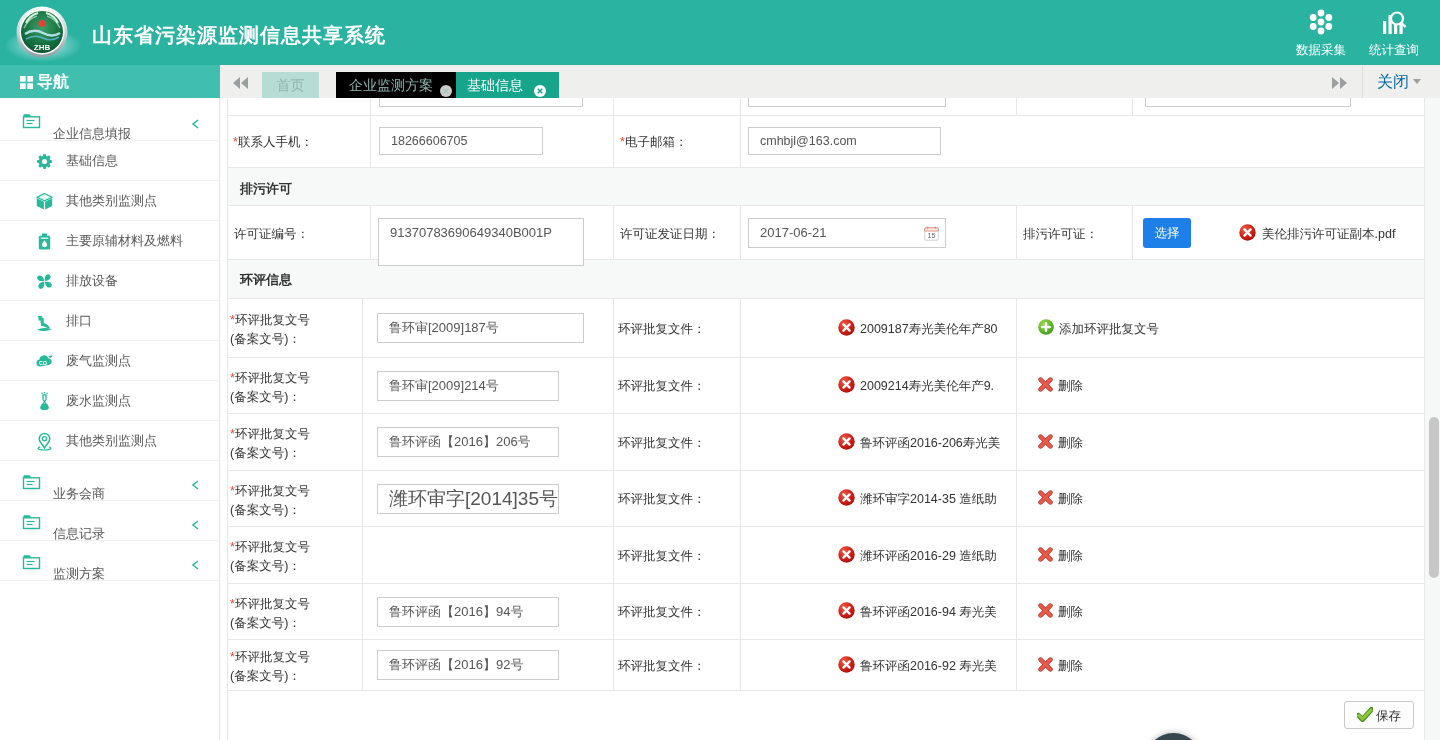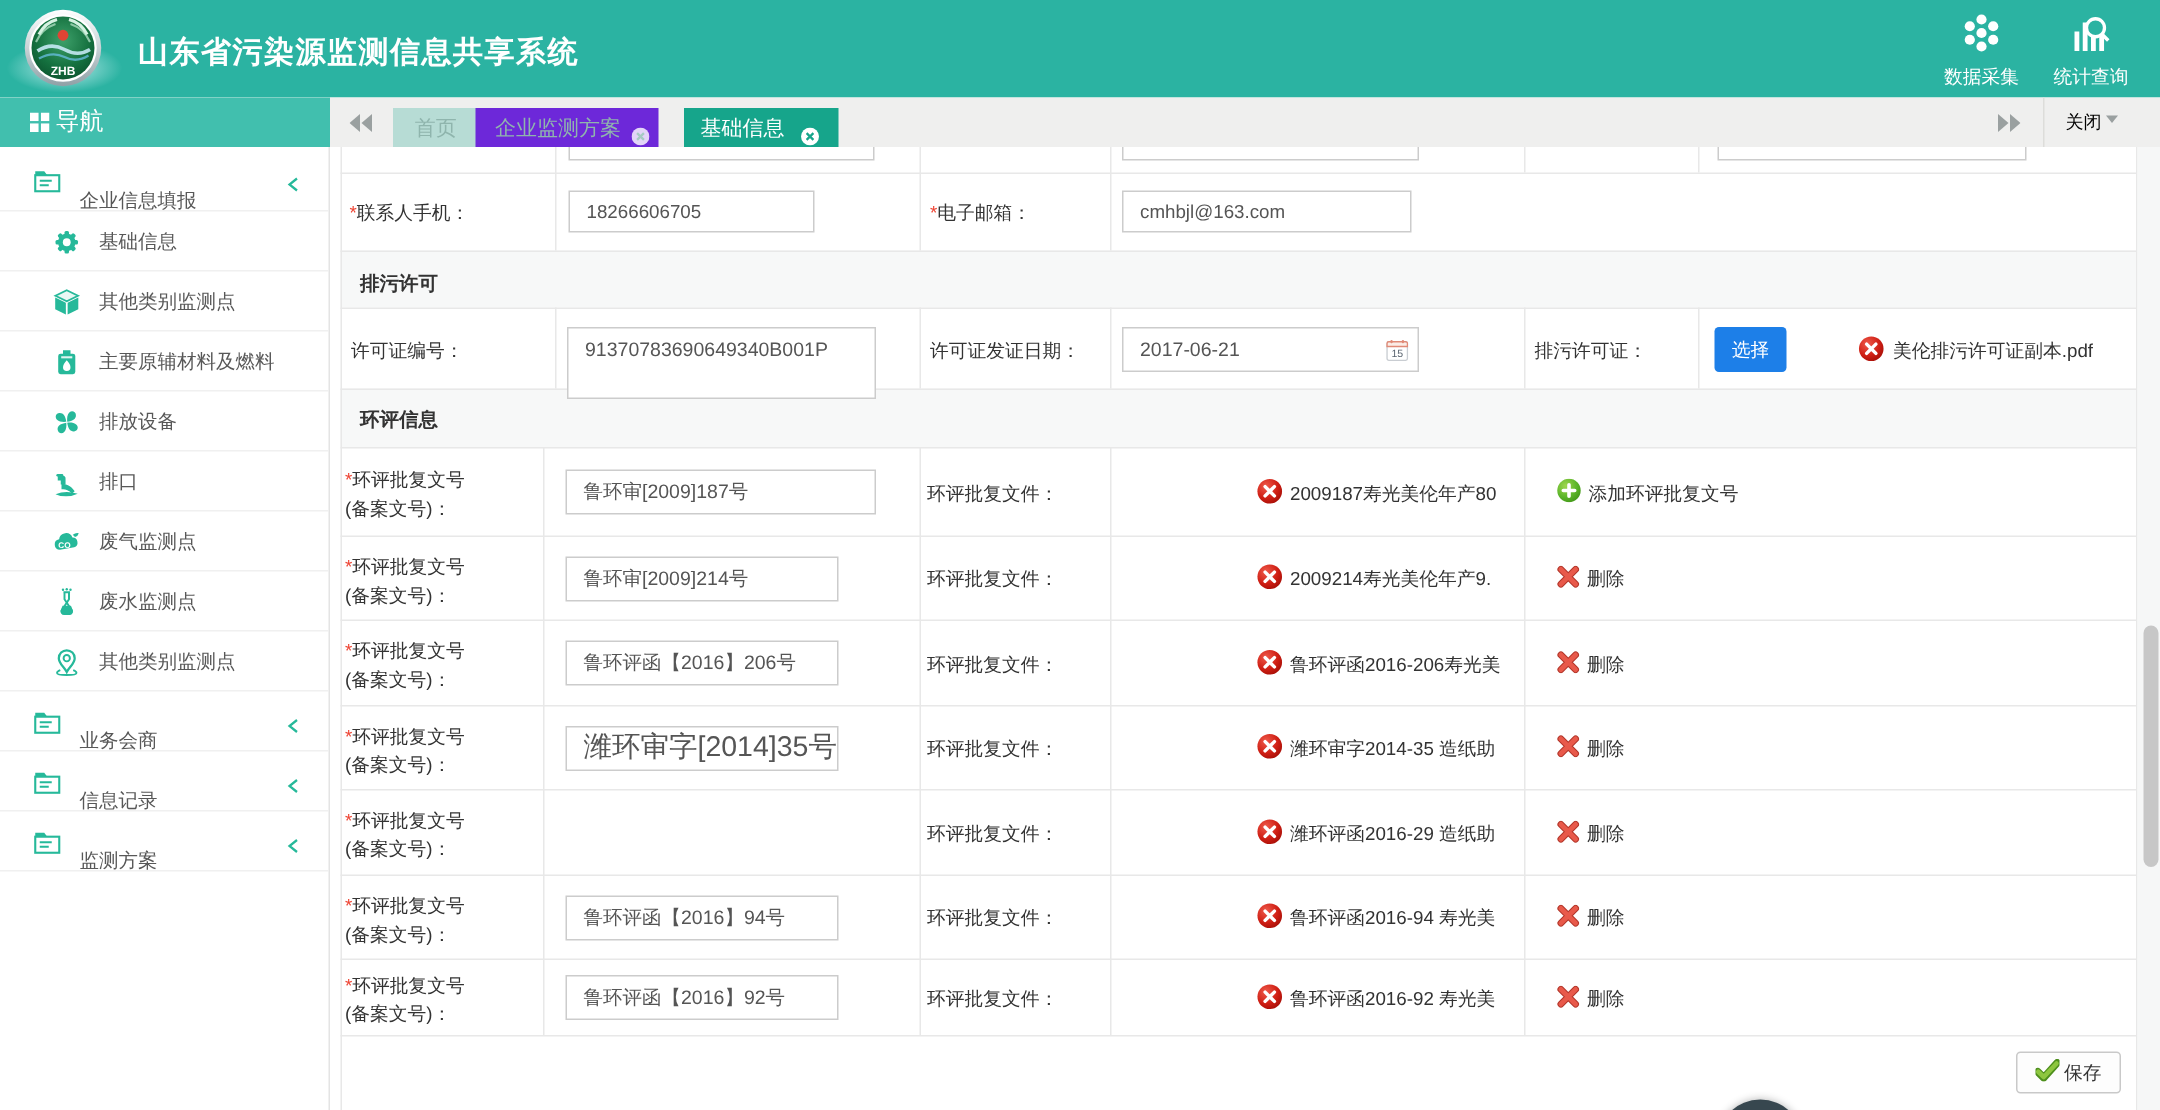--- a/index.html
+++ b/index.html
@@ -70,45 +70,45 @@
 </svg><div style="font-size:12.5px;color:#fff;margin-top:1px">统计查询</div></div>
 
 <div class="abs" style="left:0;top:65px;width:1440px;height:33px;background:#efefee">
   <div class="abs" style="left:0;top:0;width:220px;height:33px;background:#41bfae">
     <span style="position:absolute;left:20px;top:10px"><svg width="13" height="13" viewBox="0 0 13 13">
 <rect x="0" y="0" width="5.7" height="5.7" fill="#fff"></rect>
           <rect x="7.3" y="0" width="5.7" height="5.7" fill="#fff"></rect>
 <rect x="0" y="7.3" width="5.7" height="5.7" fill="#fff"></rect>
           <rect x="7.3" y="7.3" width="5.7" height="5.7" fill="#fff"></rect>
 </svg></span>
-    <span style="position:absolute;left:37px;top:0;line-height:33px;font-size:16px;font-weight:normal;color:#fff">导航</span>
+    <span style="position:absolute;left:37px;top:0;line-height:33px;font-size:16px;font-weight:bold;color:#fff">导航</span>
   </div>
   <div class="abs" style="left:233px;top:10px"><svg width="16" height="12" viewBox="0 0 16 12">
         <path d="M7 0 L0 6 L7 12 Z" fill="#9aa0a0"></path>
         <path d="M15 0 L8 6 L15 12 Z" fill="#9aa0a0"></path>
       </svg></div>
   <div class="abs tab" style="left:262px;width:57px;background:#b7dcd5;color:#8fb5ad;text-align:center">首页</div>
-  <div class="abs tab" style="left:317px;width:122px;background:#6d28d9;color:#8fb5ad">
+  <div class="abs tab" style="left:336px;width:122px;background:#000000;color:#8fb5ad">
     <span style="margin-left:13px">企业监测方案</span><span style="position:absolute;right:6px;top:7px"><svg width="12" height="12" viewBox="0 0 12 12">
           <circle cx="6.0" cy="6.0" r="6.0" fill="#fff" fill-opacity="0.8"></circle>
           <path d="M3.7199999999999998 3.7199999999999998 L8.280000000000001 8.280000000000001 M8.280000000000001 3.7199999999999998 L3.7199999999999998 8.280000000000001" stroke="#a5cac3" stroke-width="1.5"></path>
         </svg></span>
   </div>
   <div class="abs tab" style="left:456px;width:103px;background:#16a58b;color:#fff">
     <span style="margin-left:11px">基础信息</span><span style="position:absolute;right:13px;top:7px"><svg width="12" height="12" viewBox="0 0 12 12">
           <circle cx="6.0" cy="6.0" r="6.0" fill="#fff" fill-opacity="1"></circle>
           <path d="M3.7199999999999998 3.7199999999999998 L8.280000000000001 8.280000000000001 M8.280000000000001 3.7199999999999998 L3.7199999999999998 8.280000000000001" stroke="#16a58b" stroke-width="1.5"></path>
         </svg></span>
   </div>
   <div class="abs" style="left:1331px;top:10px"><svg width="16" height="12" viewBox="0 0 16 12">
         <path d="M9 0 L16 6 L9 12 Z" fill="#9aa0a0"></path>
         <path d="M1 0 L8 6 L1 12 Z" fill="#9aa0a0"></path>
       </svg></div>
   <div class="abs" style="left:1362px;top:0;width:1px;height:33px;background:#ddddda"></div>
-  <div class="abs" style="left:1377px;top:0;line-height:33px;font-size:12px;color:#000000">关闭 <span style="display:inline-block;width:0;height:0;border:4px solid transparent;border-top:5px solid #9aa0a0;vertical-align:-1px"></span></div>
+  <div class="abs" style="left:1377px;top:0;line-height:33px;font-size:16px;color:#0369a1">关闭 <span style="display:inline-block;width:0;height:0;border:4px solid transparent;border-top:5px solid #9aa0a0;vertical-align:-1px"></span></div>
 </div>
 
 <div class="abs" style="left:0;top:98px;width:220px;height:642px;background:#fff;border-right:1px solid #e4e4e4">
 <div class="mi top first">
       <span class="ic"><svg width="19" height="19" viewBox="0 0 19 19">
 <path d="M1.5 3.2 h6 l2 2.6 h-8 z" fill="#26b99a"></path>
 <rect x="1.5" y="5.8" width="16" height="10.7" fill="none" stroke="#26b99a" stroke-width="1.4"></rect>
 <line x1="4.5" y1="9.5" x2="12.5" y2="9.5" stroke="#26b99a" stroke-width="1.2"></line>
 <line x1="4.5" y1="12.5" x2="10.5" y2="12.5" stroke="#26b99a" stroke-width="1.2"></line>
 </svg></span>

